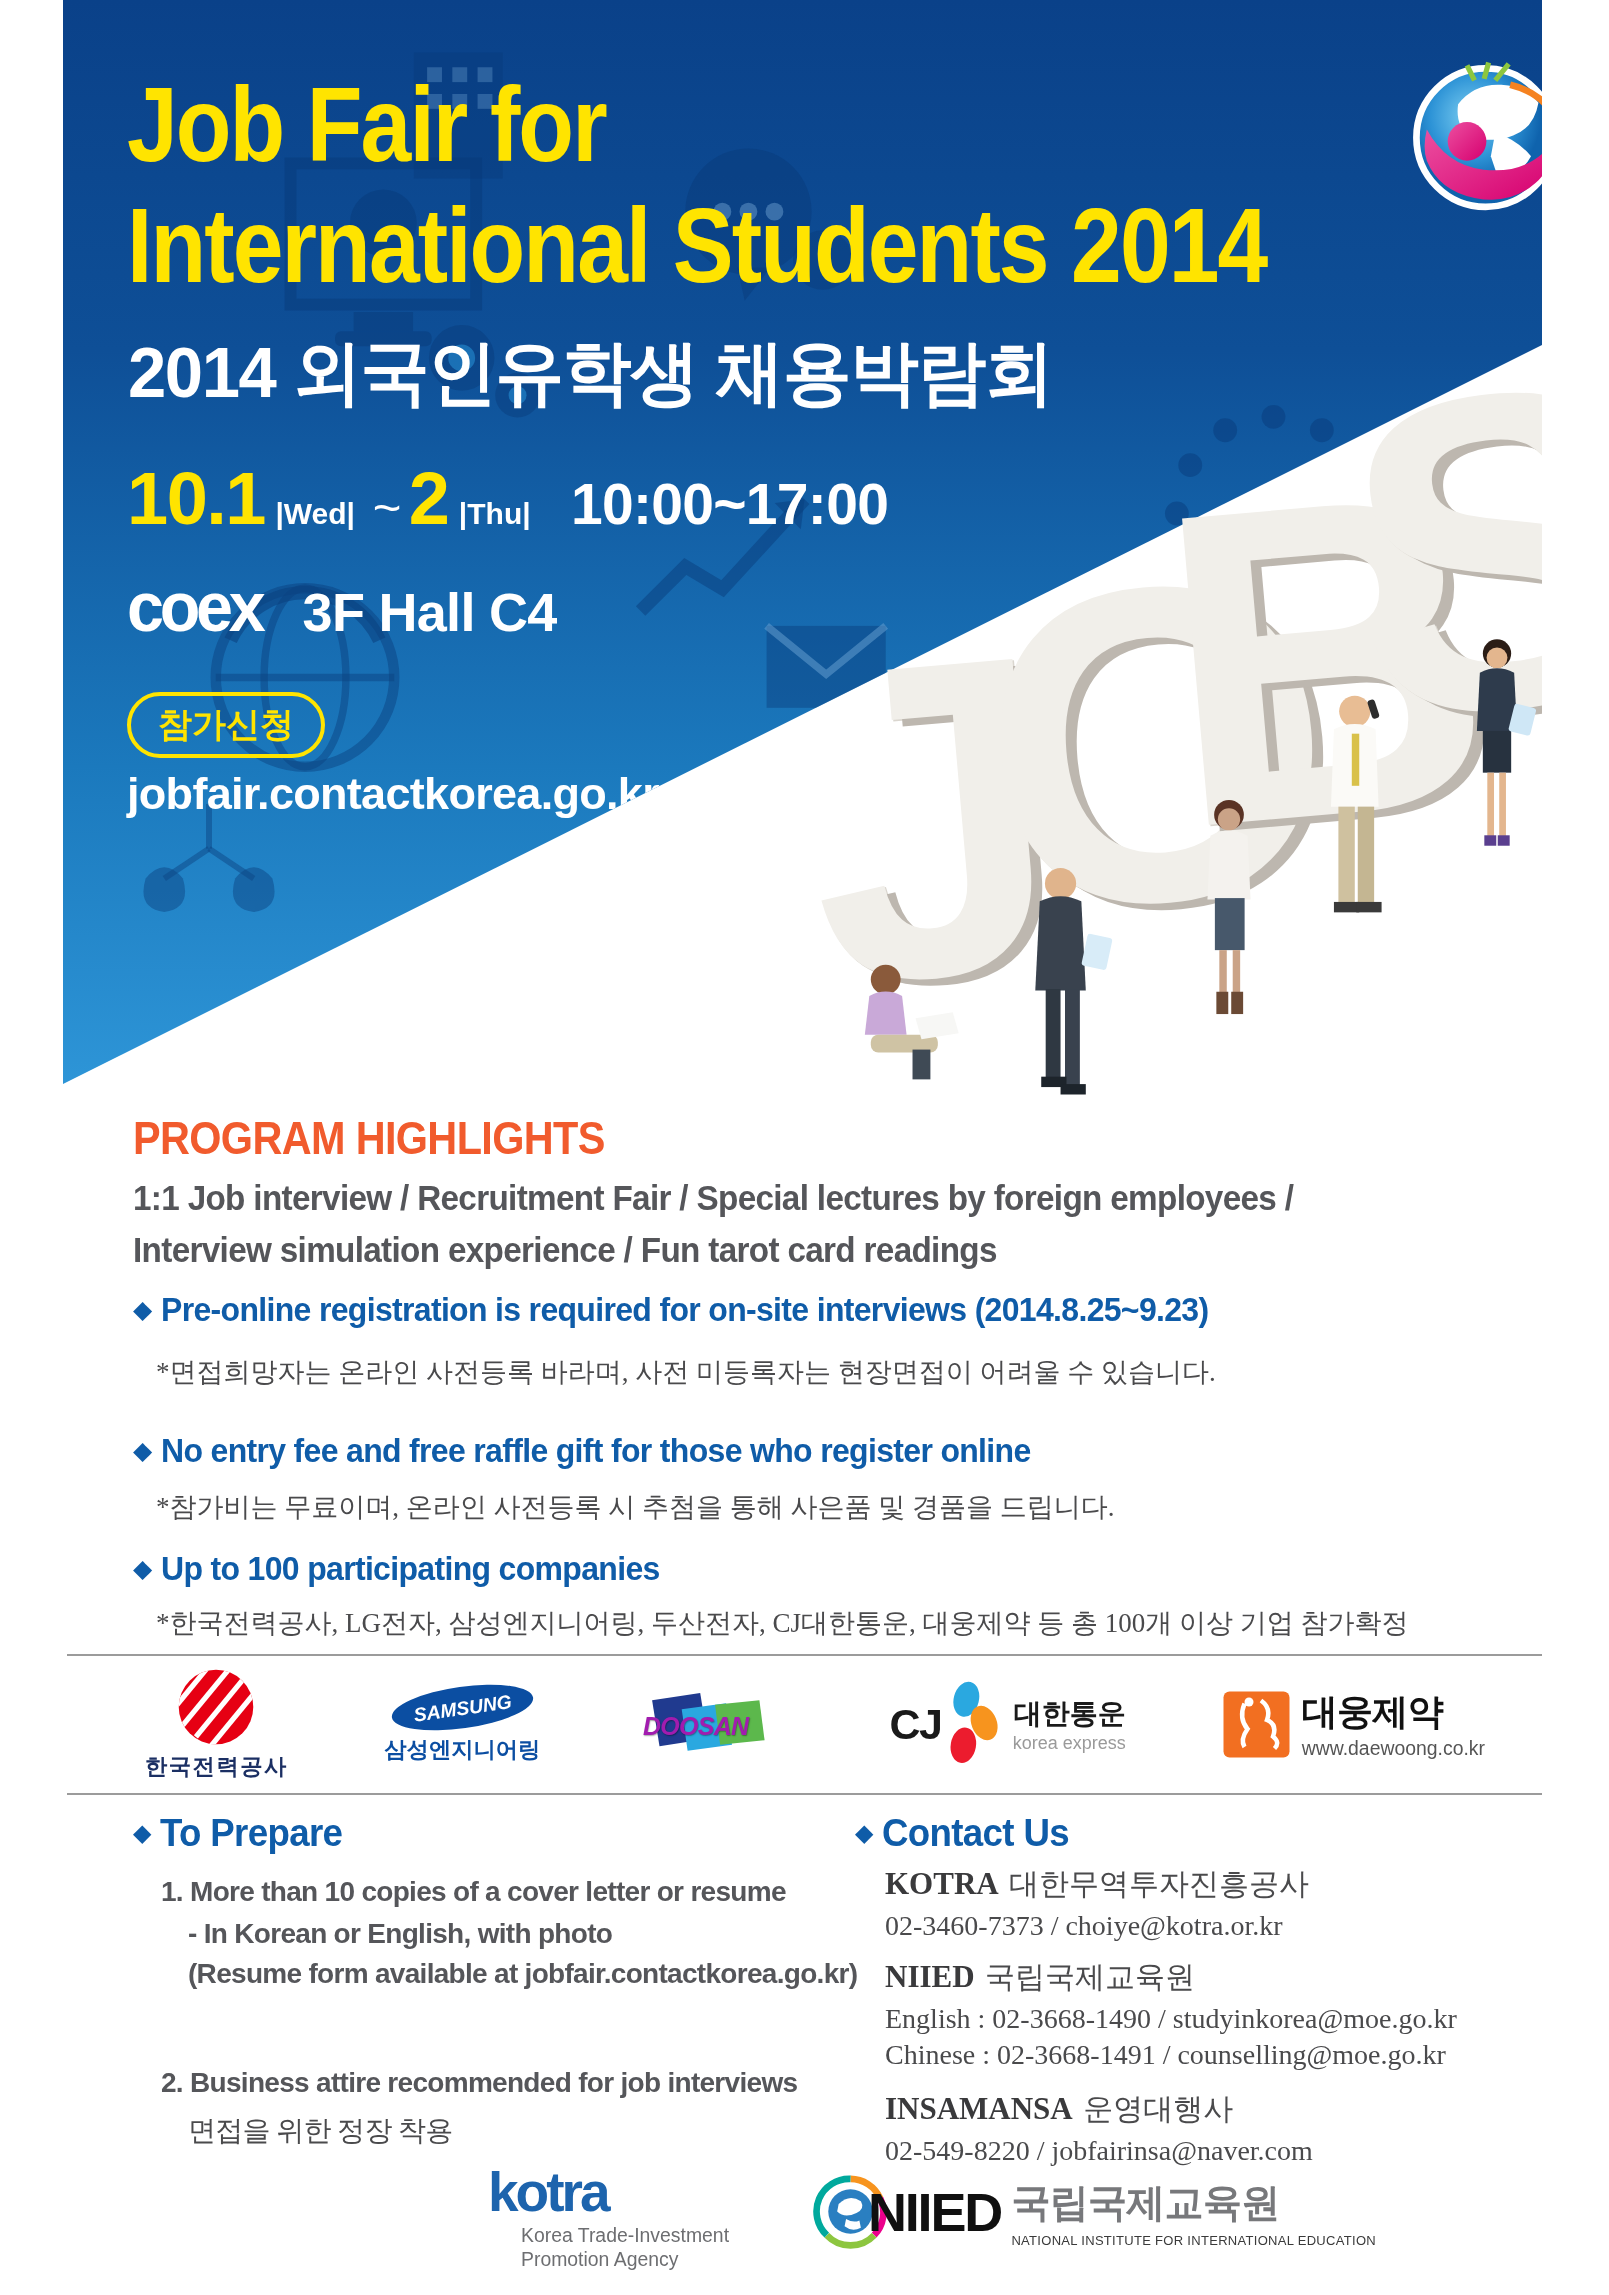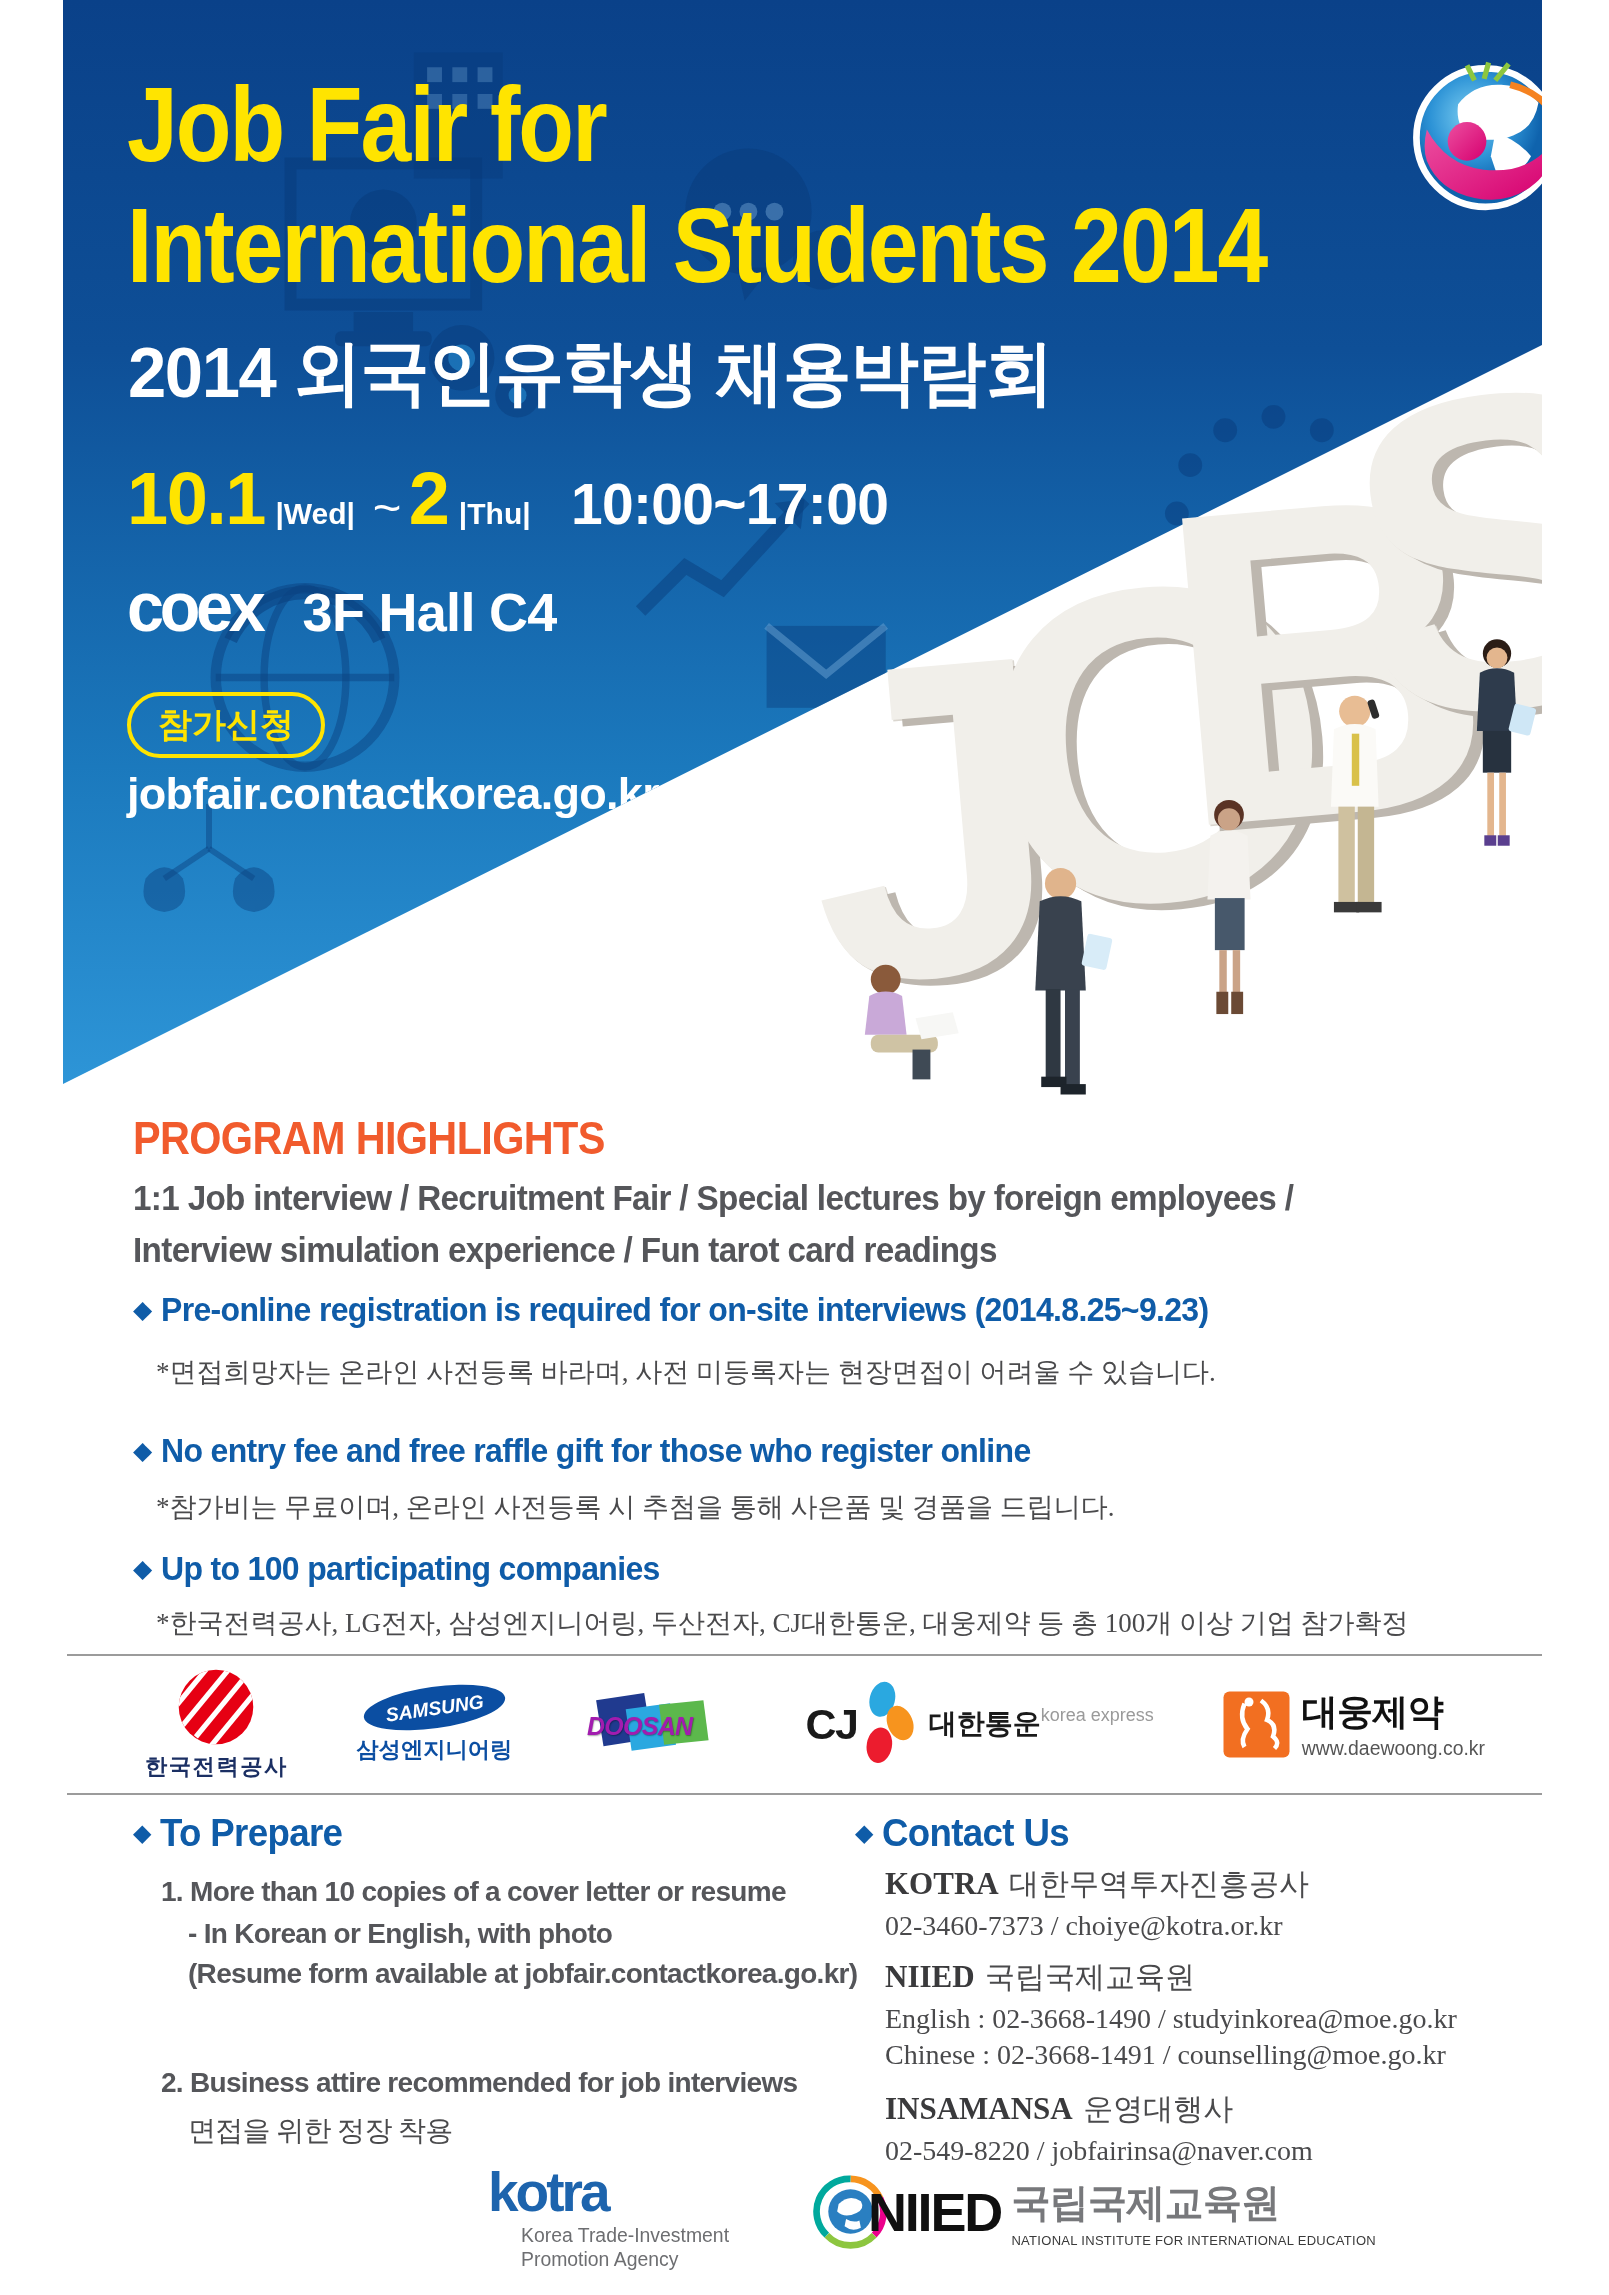--- a/index.html
+++ b/index.html
@@ -57,21 +57,21 @@
   .logo-item{display:flex;flex-direction:column;align-items:center;justify-content:center;}
   .kepco-name{margin-top:4.5px;color:#1b2f63;font-size:22.3px;font-weight:800;letter-spacing:1.5px;}
   .lg-wrap{display:flex;align-items:center;}
   .lg-name{color:#8f9093;font-size:39px;font-weight:800;margin-left:10.4px;letter-spacing:-0.7px;}
   .samsung-name{margin-top:3px;color:#0b4ea2;font-size:22.3px;font-weight:700;}
   .doosan-box{position:relative;width:156px;height:74px;}
   .doosan-text{position:absolute;left:6px;top:25px;color:#a21caf;font-size:25px;font-weight:700;
     font-style:italic;letter-spacing:-0.7px;text-shadow:0.7px 0.7px 1.5px rgba(0,0,0,.35);}
   .cj-wrap{display:flex;align-items:center;}
   .cj-text{color:#1a1a1a;font-size:43px;font-weight:800;letter-spacing:-1.5px;}
-  .cj-col{display:flex;flex-direction:row;margin-left:7.4px;}
+  .cj-col{display:flex;flex-direction:column;margin-left:7.4px;text-align:right;}
   .cj-name{color:#1a1a1a;font-size:28px;font-weight:800;}
   .cj-sub{color:#9a9a9a;font-size:18px;}
   .dw-wrap{display:flex;align-items:center;}
   .dw-col{display:flex;flex-direction:column;margin-left:10.4px;}
   .dw-name{color:#111;font-size:36px;font-weight:800;letter-spacing:-0.7px;}
   .dw-url{color:#555;font-size:19.4px;}
   
   .sec-head{position:absolute;display:flex;align-items:center;white-space:nowrap;}
   .sec-head .dia{color:#0f5ca8;font-size:24px;margin-right:9px;}
   .sec-head .stxt{color:#0f5ca8;font-size:39px;font-weight:800;letter-spacing:-0.7px;transform:scaleX(.94);transform-origin:left center;}

